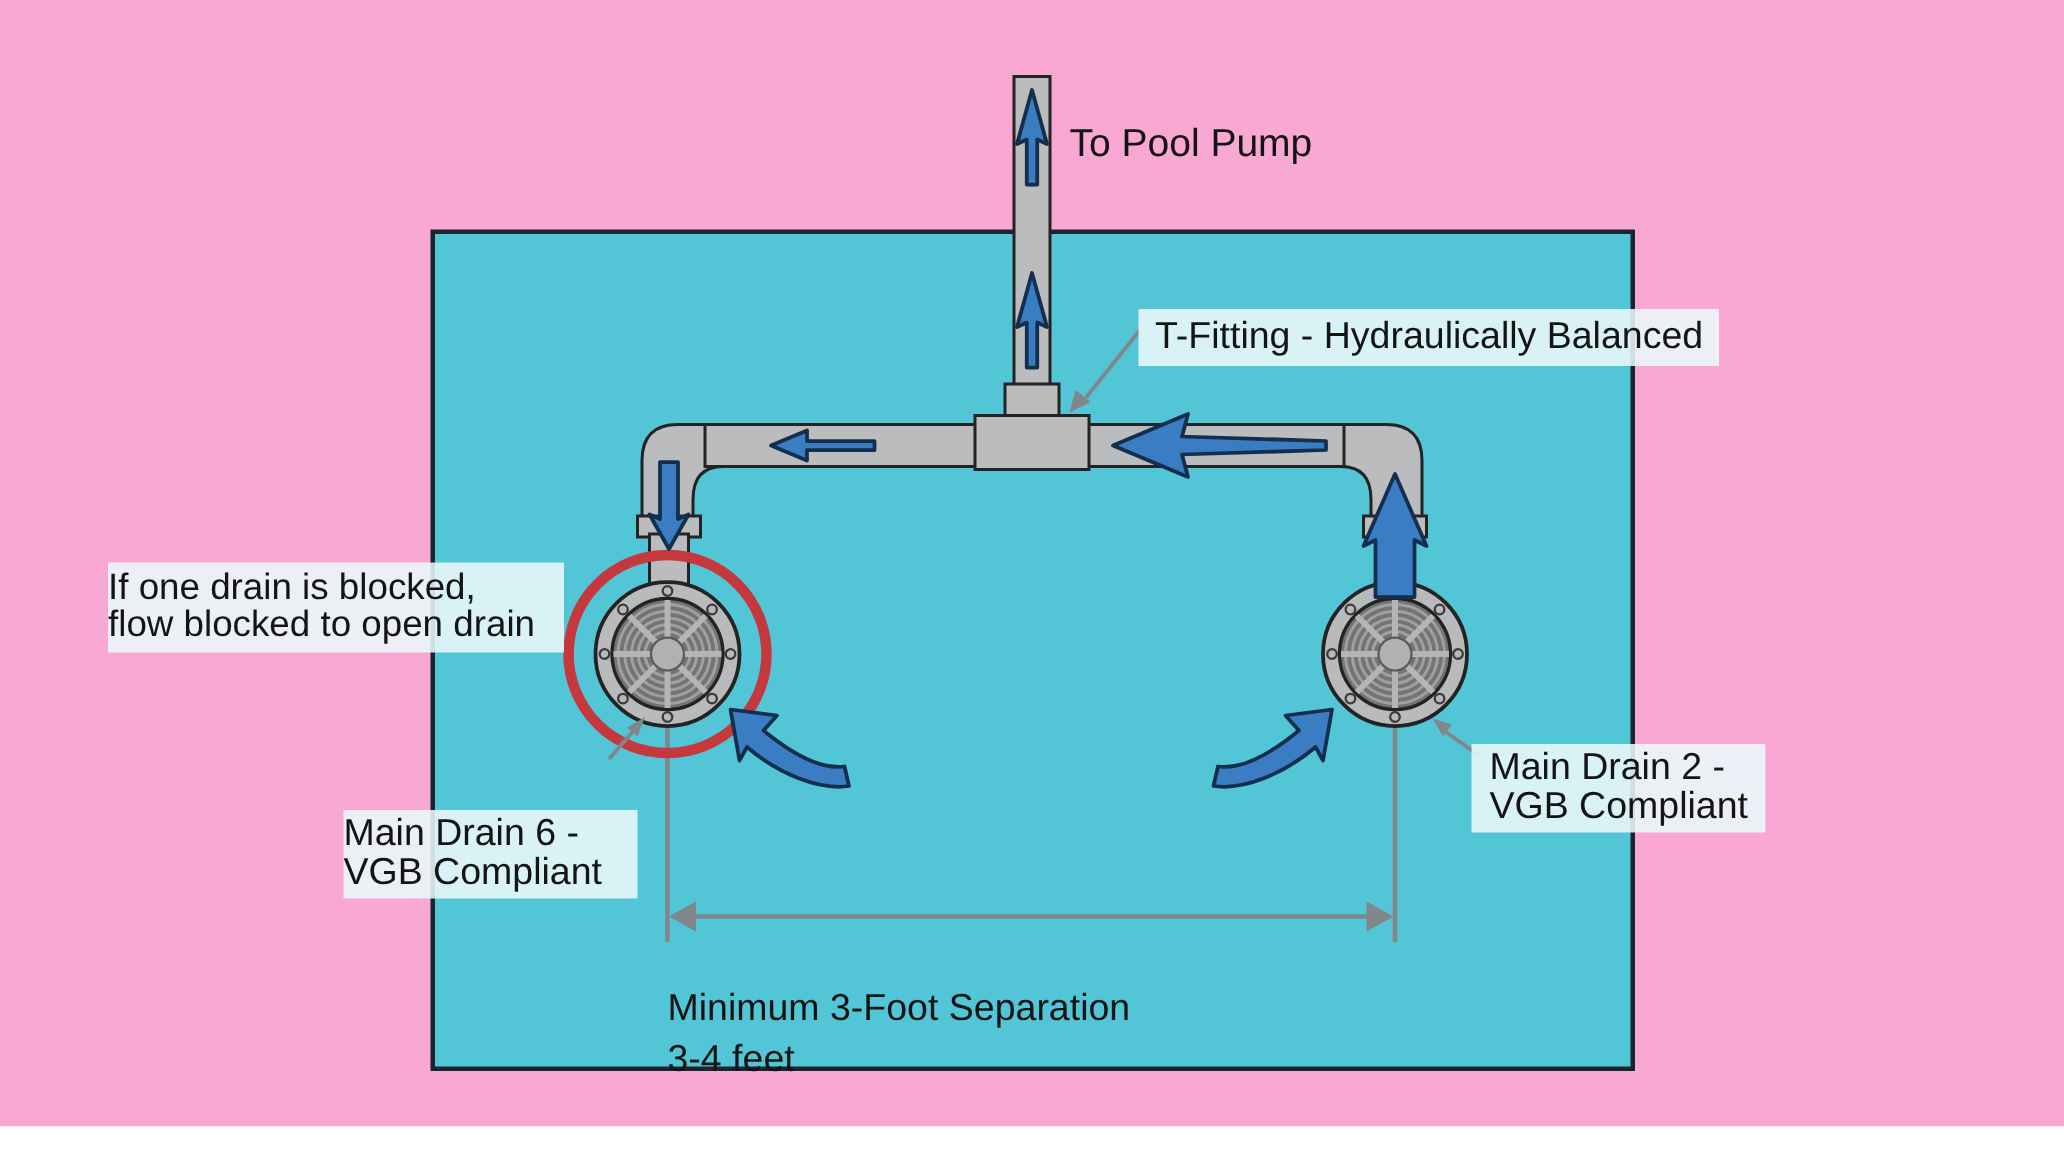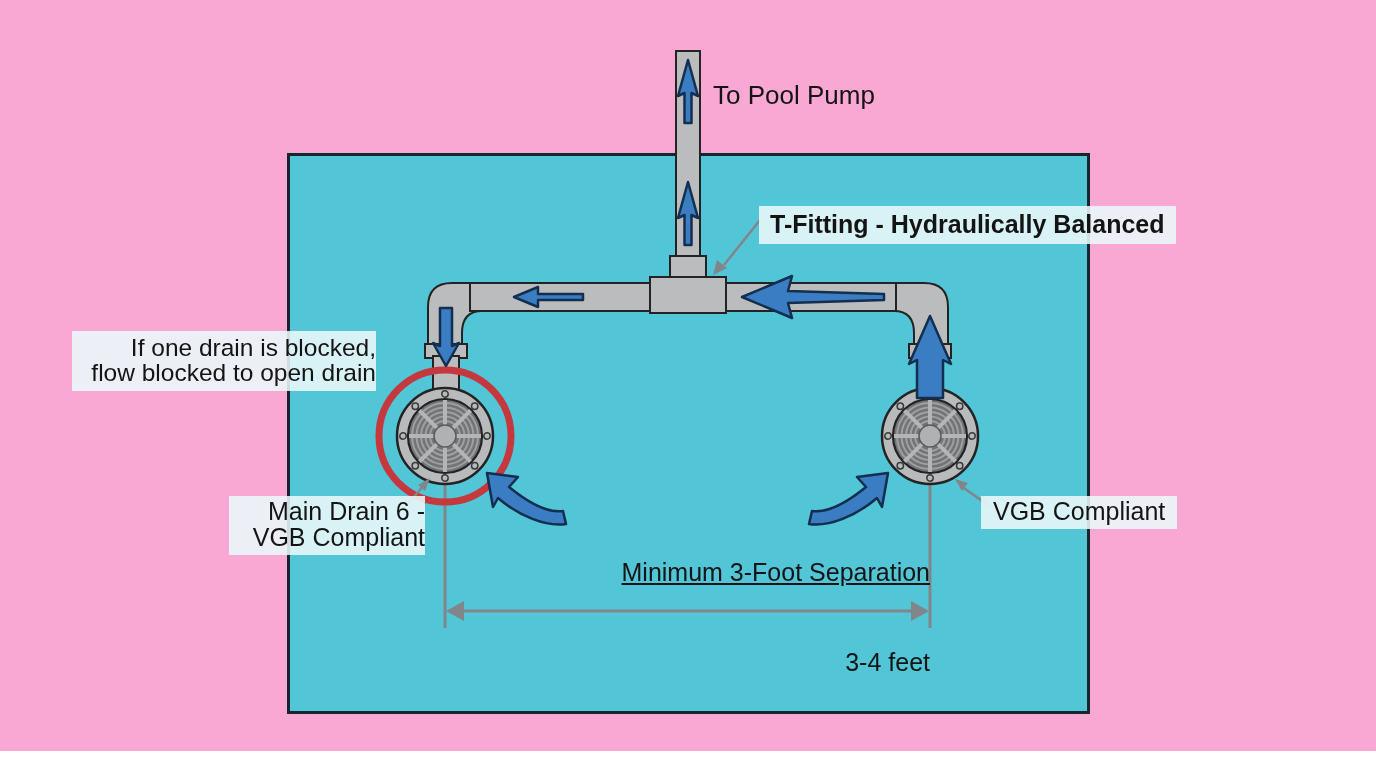--- a/index.html
+++ b/index.html
@@ -29,21 +29,21 @@
   .spoke{stroke:#b4b5b6;stroke-width:4;stroke-linecap:butt;}
   .hub{fill:#b0b1b2;stroke:#5a5b5c;stroke-width:1.5;}
   .red-circle{fill:none;stroke:var(--highlight-red);stroke-width:7;}
   .flow path{fill:var(--arrow-blue);stroke:var(--arrow-outline);stroke-width:2.5;stroke-linejoin:round;}
   .leader line{stroke:var(--annotation-gray);stroke-width:2.5;}
   .leader polygon{fill:var(--annotation-gray);}
   .dim line{stroke:var(--annotation-gray);stroke-width:3;}
   .dim polygon{fill:var(--annotation-gray);}
   .lbl{position:absolute;font-size:25px;line-height:26px;white-space:nowrap;color:var(--text-color);}
   .boxed{background:var(--label-bg);}
-  .center{text-align:right;}
+  .center{text-align:left;margin-top:44px;}
 </style>
 </head>
 <body>
 
 <div class="canvas">
 
   <svg viewBox="0 0 1376 768" width="1376" height="768">
     <defs>
       <g id="drain-cover">
         <circle class="flange" r="48"></circle>
@@ -122,33 +122,34 @@
       <polygon points="713,275 717,260 727,268"></polygon>
       <line x1="406" y1="506" x2="425" y2="484"></line>
       <polygon points="430,478 425,491 418,485"></polygon>
       <line x1="988" y1="505" x2="961" y2="486"></line>
       <polygon points="955,479 968,483 962,491"></polygon>
     </g>
   </svg>
 
   <div class="lbl" style="left:713px;top:82px;font-size:26px;">To Pool Pump</div>
 
-  <div class="lbl boxed" style="left:759px;top:206px;padding:5px 11px 7px;font-weight:bold;">T-Fitting - Hydraulically Balanced</div>
+  <div class="lbl boxed" style="left:759px;top:206px;padding:5px 11px 7px;">T-Fitting - Hydraulically Balanced</div>
 
   <div class="lbl boxed center" style="left:72px;top:331px;width:304px;padding:4px 0 6px;line-height:25px;font-size:24.5px;">
     <div>If one drain is blocked,</div>
     <div>flow blocked to open drain</div>
   </div>
 
   <div class="lbl boxed center" style="left:229px;top:496px;width:196px;padding:2px 0 5px;">
     <div>Main Drain 6 -</div>
     <div>VGB Compliant</div>
   </div>
 
   <div class="lbl boxed" style="left:981px;top:496px;padding:2px 12px 5px;">
+    <div>Main Drain 2 -</div>
     <div>VGB Compliant</div>
   </div>
 
-  <div class="lbl center" style="left:445px;top:559px;width:485px;text-decoration:underline;">Minimum 3-Foot Separation</div>
+  <div class="lbl center" style="left:445px;top:615px;width:485px;">Minimum 3-Foot Separation</div>
 
   <div class="lbl center" style="left:445px;top:649px;width:485px;">3-4 feet</div>
 
 </div>
 
 </body></html>

